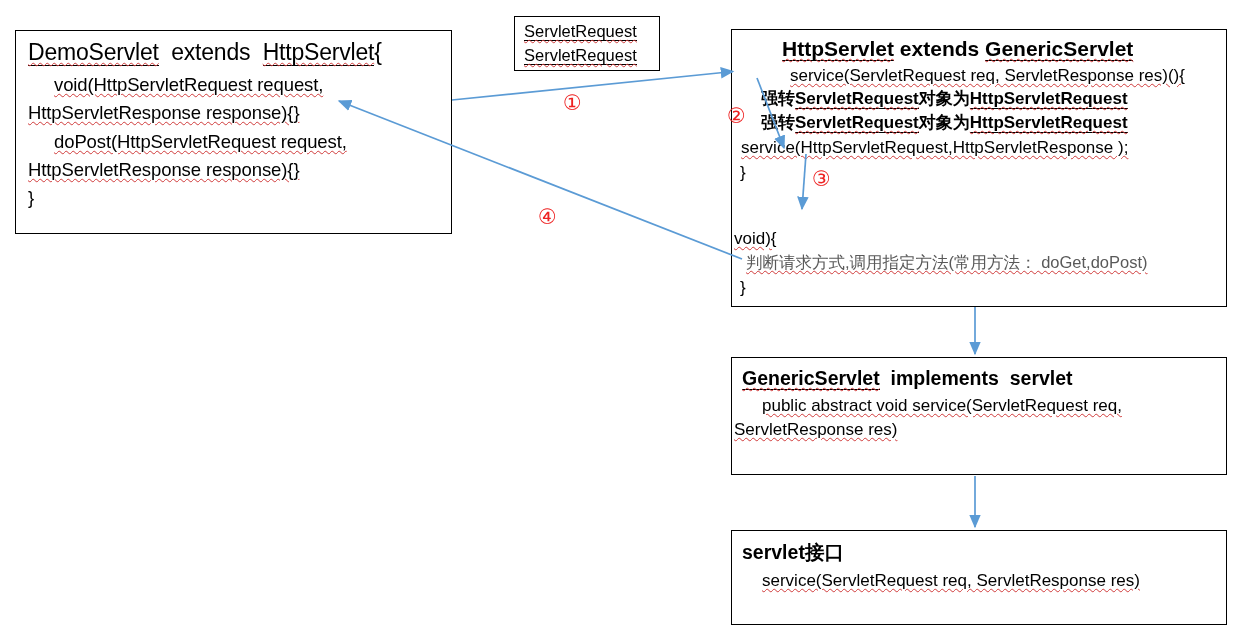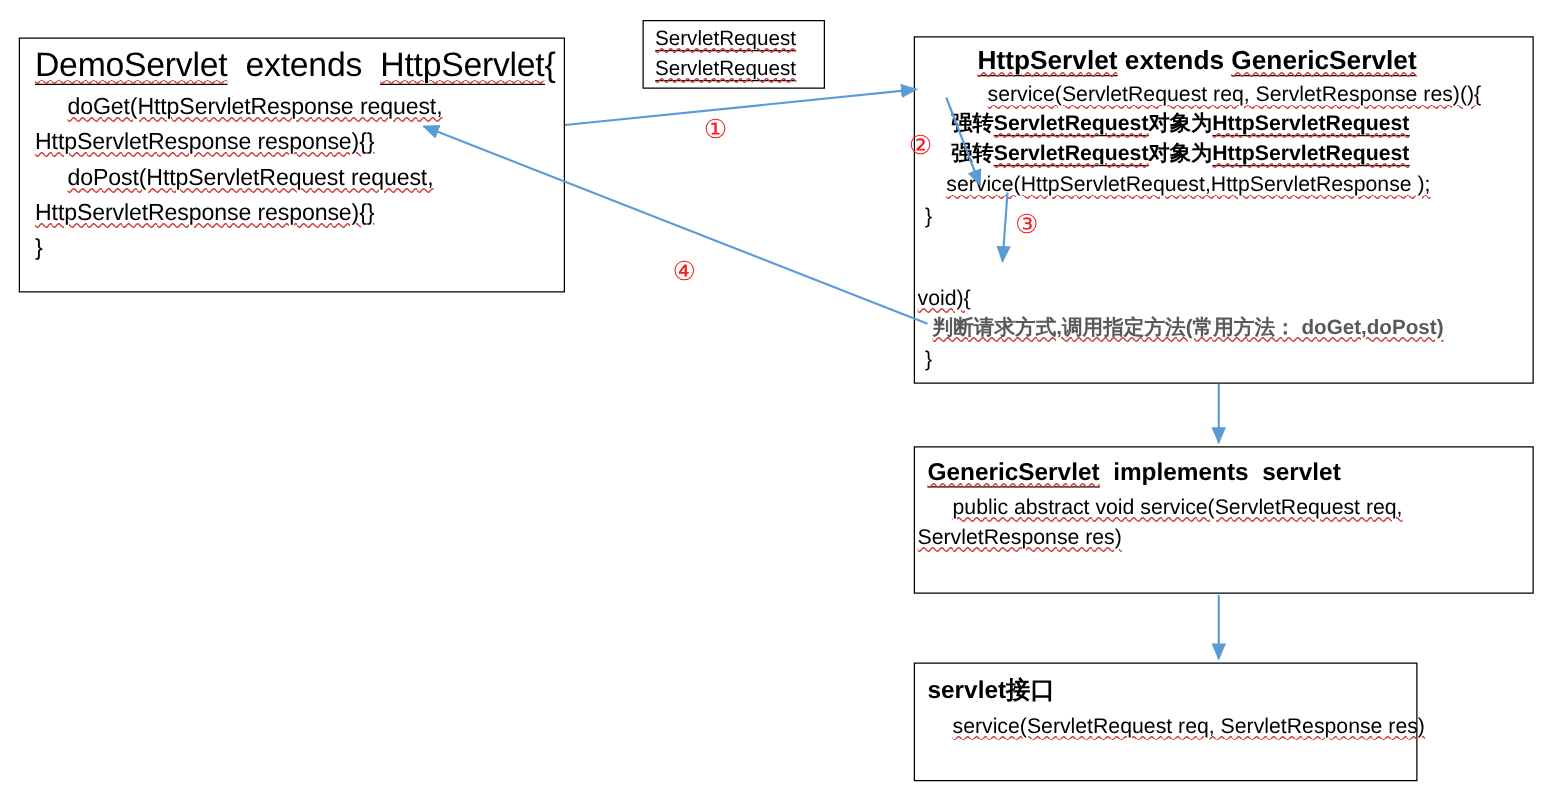--- a/index.html
+++ b/index.html
@@ -28,21 +28,21 @@
     box-sizing: border-box;
   }
   .box-text {
     position: absolute;
     box-sizing: border-box;
     white-space: pre-wrap;
   }
   
   #demo-box { left: 15px; top: 30px; width: 437px; height: 204px; }
   .title-lg {
-    font-size: 27px;
+    font-size: 23px;
     line-height: 30px;
     letter-spacing: -0.2px;
   }
   .code-lg {
     font-size: 18.5px;
     line-height: 28px;
     letter-spacing: -0.1px;
   }
   .u { border-bottom: 1.3px solid #000; padding-bottom: 0px; }
   .sq { text-decoration: underline; text-decoration-color: #d03b3b;
@@ -53,40 +53,39 @@
   
   #reqresp-box { left: 514px; top: 16px; width: 146px; height: 55px; }
   .small-code {
     font-size: 16.5px;
     line-height: 25px;
   }
 
   
   #httpservlet-box { left: 731px; top: 29px; width: 496px; height: 278px; }
   #genericservlet-box { left: 731px; top: 357px; width: 496px; height: 118px; padding-left: 33px; }
-  #servletiface-box { left: 731px; top: 530px; width: 403px; height: 95px; }
+  #servletiface-box { left: 731px; top: 530px; width: 496px; height: 95px; }
 
   .hdr-bold {
     font-weight: bold;
     font-size: 21px;
     line-height: 27px;
   }
   .hdr-bold2 {
     font-weight: bold;
     font-size: 19.5px;
     line-height: 26px;
   }
   .code-md {
     font-size: 17px;
     line-height: 24px;
   }
   .code-md2 {
     font-size: 16.5px;
     line-height: 25px;
-    font-weight: bold;
   }
   .cn-bold {
     font-weight: bold;
     font-size: 17px;
     line-height: 22px;
   }
   .gray { color: #595959; }
 
   .circnum {
     position: absolute;
@@ -105,21 +104,21 @@
   }
 </style>
 </head>
 <body>
 
 <div class="canvas">
 
   <div class="box" id="demo-box">
     <div class="box-text title-lg" style="left:12px; top:6px; width:420px;"><span class="u sq">DemoServlet</span><span>  extends  </span><span class="u sq">HttpServlet</span><span>{</span></div>
 
-    <div class="box-text code-lg" style="left:12px; top:40px; width:420px;"><span class="indent"></span><span class="sq">doGet(HttpServletResponse request,</span></div>
+    <div class="box-text code-lg" style="left:12px; top:40px; width:420px;"><span class="indent"></span><span class="sq">void(HttpServletRequest request,</span></div>
 
     <div class="box-text code-lg" style="left:12px; top:68px; width:420px;"><span class="sq">HttpServletResponse response){}</span></div>
 
     <div class="box-text code-lg" style="left:12px; top:97px; width:420px;"><span class="indent"></span><span class="sq">doPost(HttpServletRequest request,</span></div>
 
     <div class="box-text code-lg" style="left:12px; top:125px; width:420px;"><span class="sq">HttpServletResponse response){}</span></div>
 
     <div class="box-text code-lg" style="left:12px; top:153px; width:420px;">}</div>
   </div>
 
@@ -130,21 +129,21 @@
 
   <div class="box" id="httpservlet-box">
     <div class="box-text hdr-bold" style="left:10px; top:5px; width:480px;margin-left:40px;"><span class="u sq">HttpServlet</span><span> extends </span><span class="u sq">GenericServlet</span></div>
 
     <div class="box-text code-md" style="left:22px; top:34px; width:475px;margin-left:36px;"><span class="sq">service(ServletRequest req, ServletResponse res)(){</span></div>
 
     <div class="box-text cn-bold" style="left:29px; top:58px; width:475px;"><span>强转</span><span class="u sq">ServletRequest</span><span>对象为</span><span class="u sq">HttpServletRequest</span></div>
 
     <div class="box-text cn-bold" style="left:29px; top:82px; width:475px;"><span>强转</span><span class="u sq">ServletRequest</span><span>对象为</span><span class="u sq">HttpServletRequest</span></div>
 
-    <div class="box-text code-md" style="left:25px; top:106px; width:475px;"><span class="sq">service(HttpServletRequest,HttpServletResponse );</span></div>
+    <div class="box-text code-md" style="left:9px; top:106px; width:475px;"><span class="sq">service(HttpServletRequest,HttpServletResponse );</span></div>
 
     <div class="box-text code-md" style="left:8px; top:131px; width:475px;">}</div>
 
 
     <div class="box-text code-md" style="left:2px; top:197px; width:475px;"><span class="sq">void){</span></div>
 
     <div class="box-text code-md2 gray" style="left:14px; top:220px; width:480px;"><span class="sq">判断请求方式,调用指定方法(常用方法： doGet,doPost)</span></div>
 
     <div class="box-text code-md" style="left:8px; top:246px; width:475px;">}</div>
   </div>

